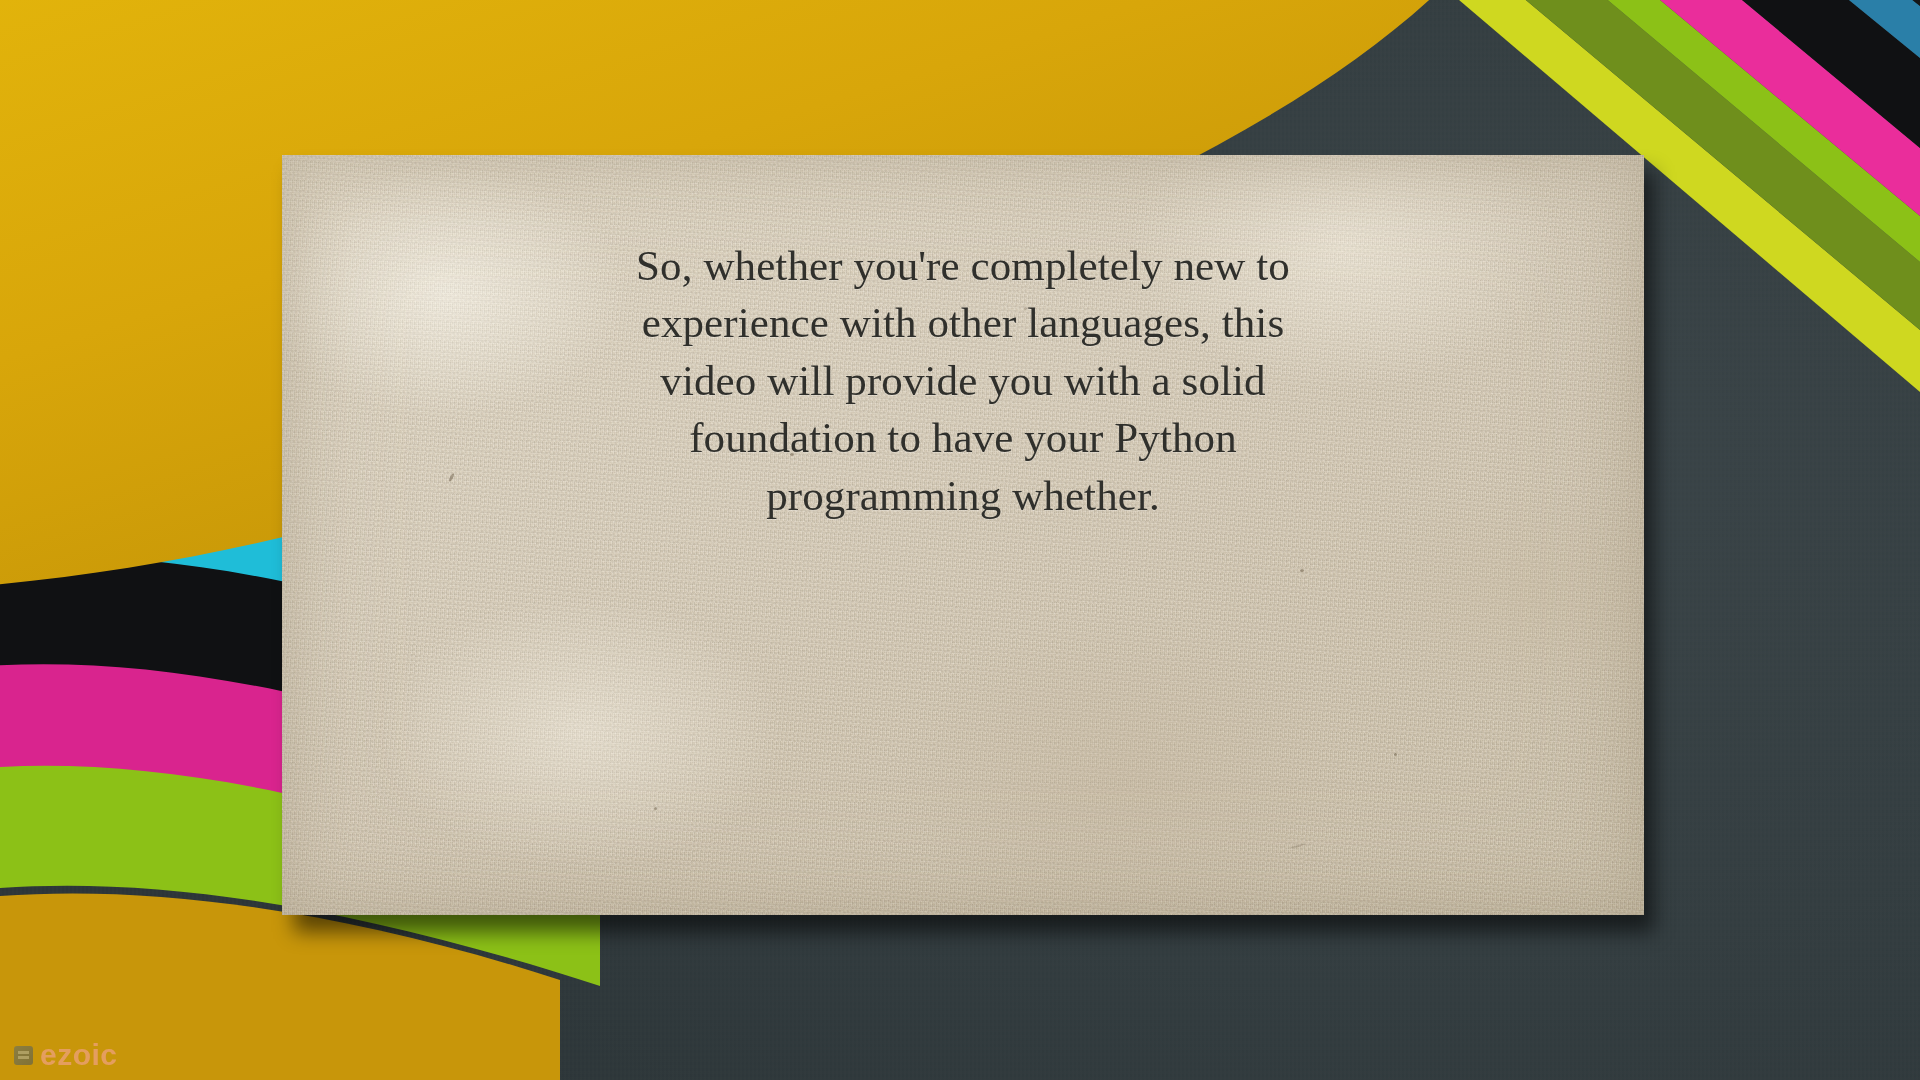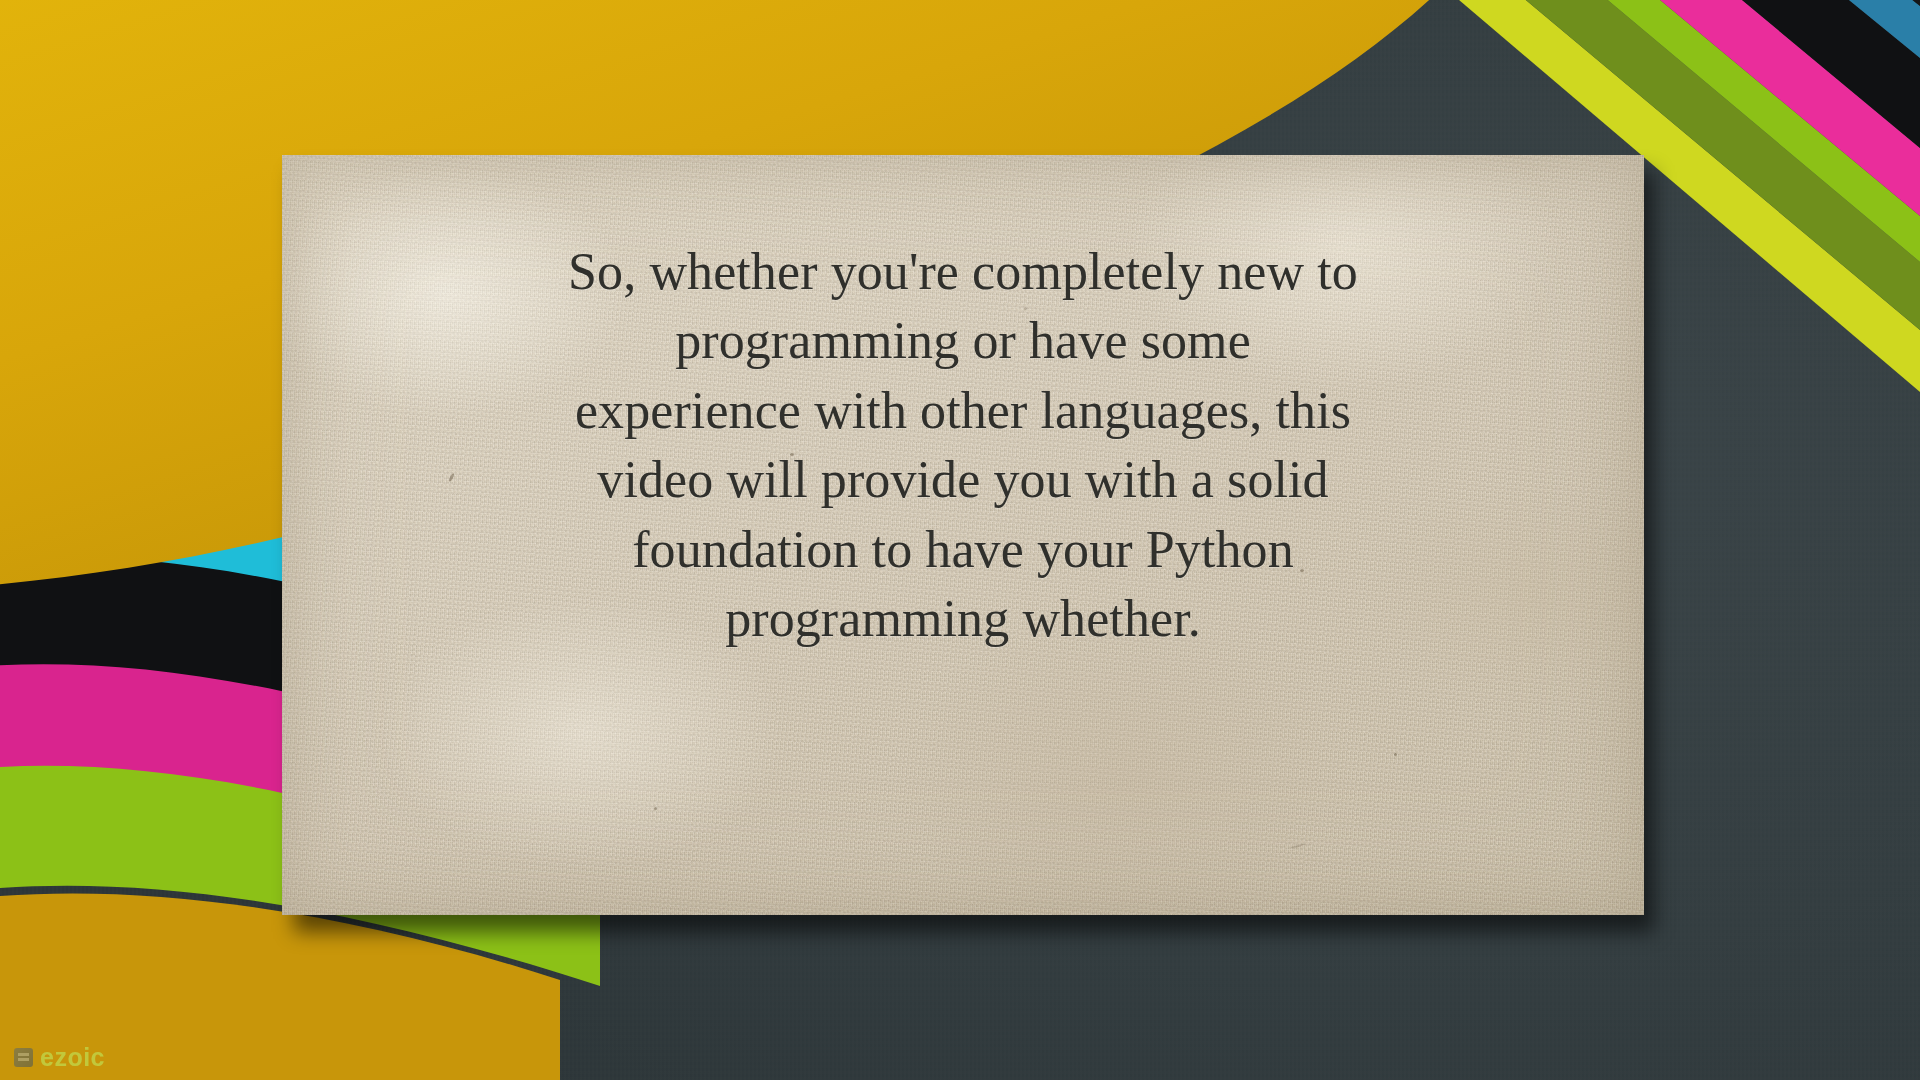--- a/index.html
+++ b/index.html
@@ -90,21 +90,21 @@
 
   
   .quote {
     position: absolute;
     left: 0;
     right: 0;
     top: 82px;
     padding: 0 46px;
     text-align: center;
     color: #30302c;
-    font-size: 52px;
+    font-size: 43px;
     line-height: 1.335;
     letter-spacing: .1px;
     text-rendering: optimizeLegibility;
     text-shadow: 0 1px 0 rgba(255,255,255,.22);
   }
   .quote .ln { display: block; white-space: nowrap; }
 
   
   .ezoic {
     position: absolute;
@@ -124,24 +124,24 @@
   .ezoic-mark::after {
     content: "";
     position: absolute;
     left: 4px; top: 5px;
     width: 11px; height: 3px;
     background: #9aa7aa;
     box-shadow: 0 5px 0 #9aa7aa;
   }
   .ezoic-text {
     font-family: "Liberation Sans", "DejaVu Sans", sans-serif;
-    font-size: 25px;
+    font-size: 30px;
     font-weight: bold;
     letter-spacing: .5px;
-    color: #bef264;
+    color: #fca5a5;
   }
 </style>
 </head>
 <body>
 
 <div id="stage">
 
   <div class="bg-dark"></div>
   <div class="bg-dark-noise"></div>
 
@@ -207,21 +207,20 @@
     <div class="card-speck" style="left:508px; top:298px; width:4px; height:3px;"></div>
     <div class="card-speck" style="left:168px; top:318px; width:3px; height:9px; transform:rotate(28deg);"></div>
     <div class="card-speck" style="left:1018px; top:414px; width:4px; height:3px;"></div>
     <div class="card-speck" style="left:1112px; top:598px; width:3px; height:3px;"></div>
     <div class="card-speck" style="left:1008px; top:690px; width:16px; height:2px; transform:rotate(-14deg); opacity:.5;"></div>
     <div class="card-speck" style="left:372px; top:652px; width:3px; height:3px;"></div>
     <div class="card-speck" style="left:742px; top:152px; width:3px; height:3px; opacity:.6;"></div>
 
     <div class="quote">
       <span class="ln">So, whether you're completely new to</span>
-      <span class="ln">programming or have some</span>
       <span class="ln">experience with other languages, this</span>
       <span class="ln">video will provide you with a solid</span>
       <span class="ln">foundation to have your Python</span>
       <span class="ln">programming whether.</span>
     </div>
   </div>
 
   <div class="ezoic">
     <span class="ezoic-mark"></span>
     <span class="ezoic-text">ezoic</span>

